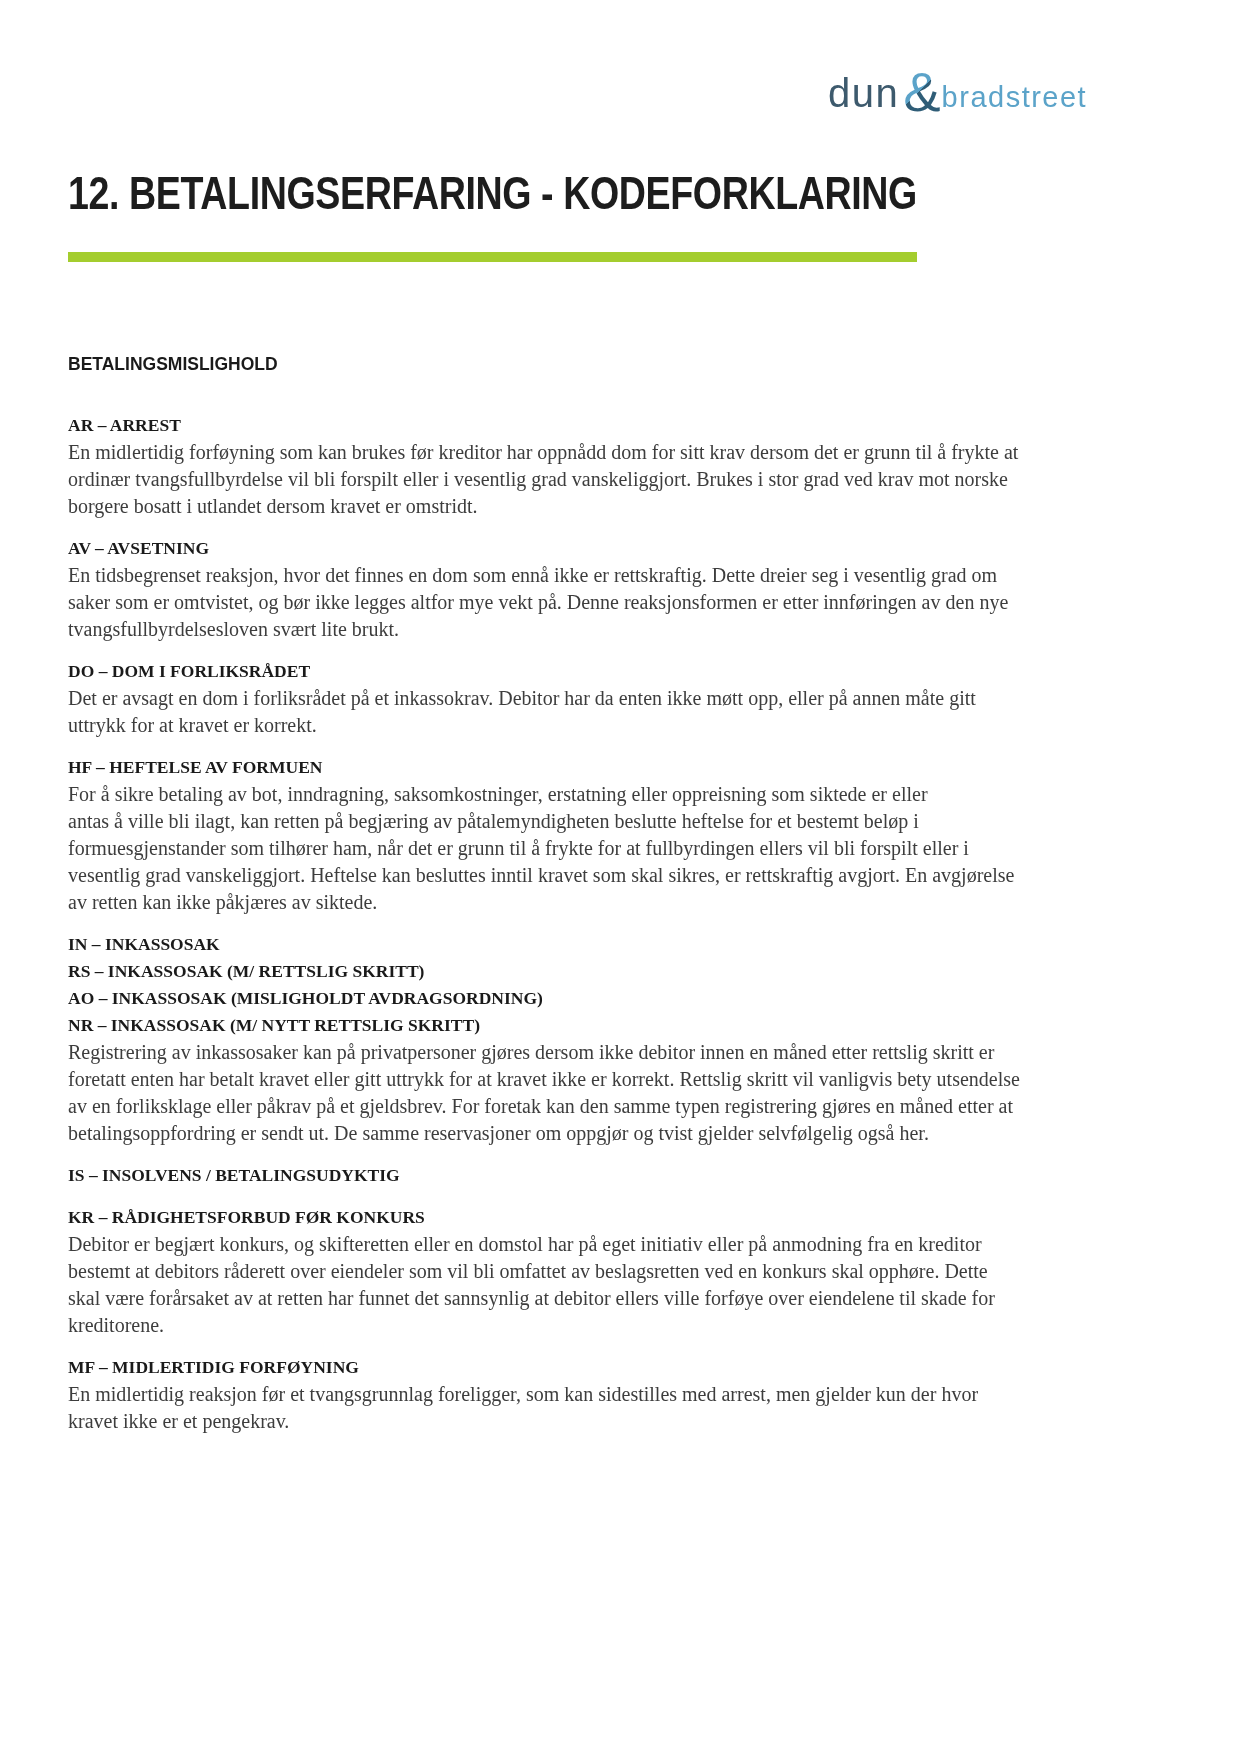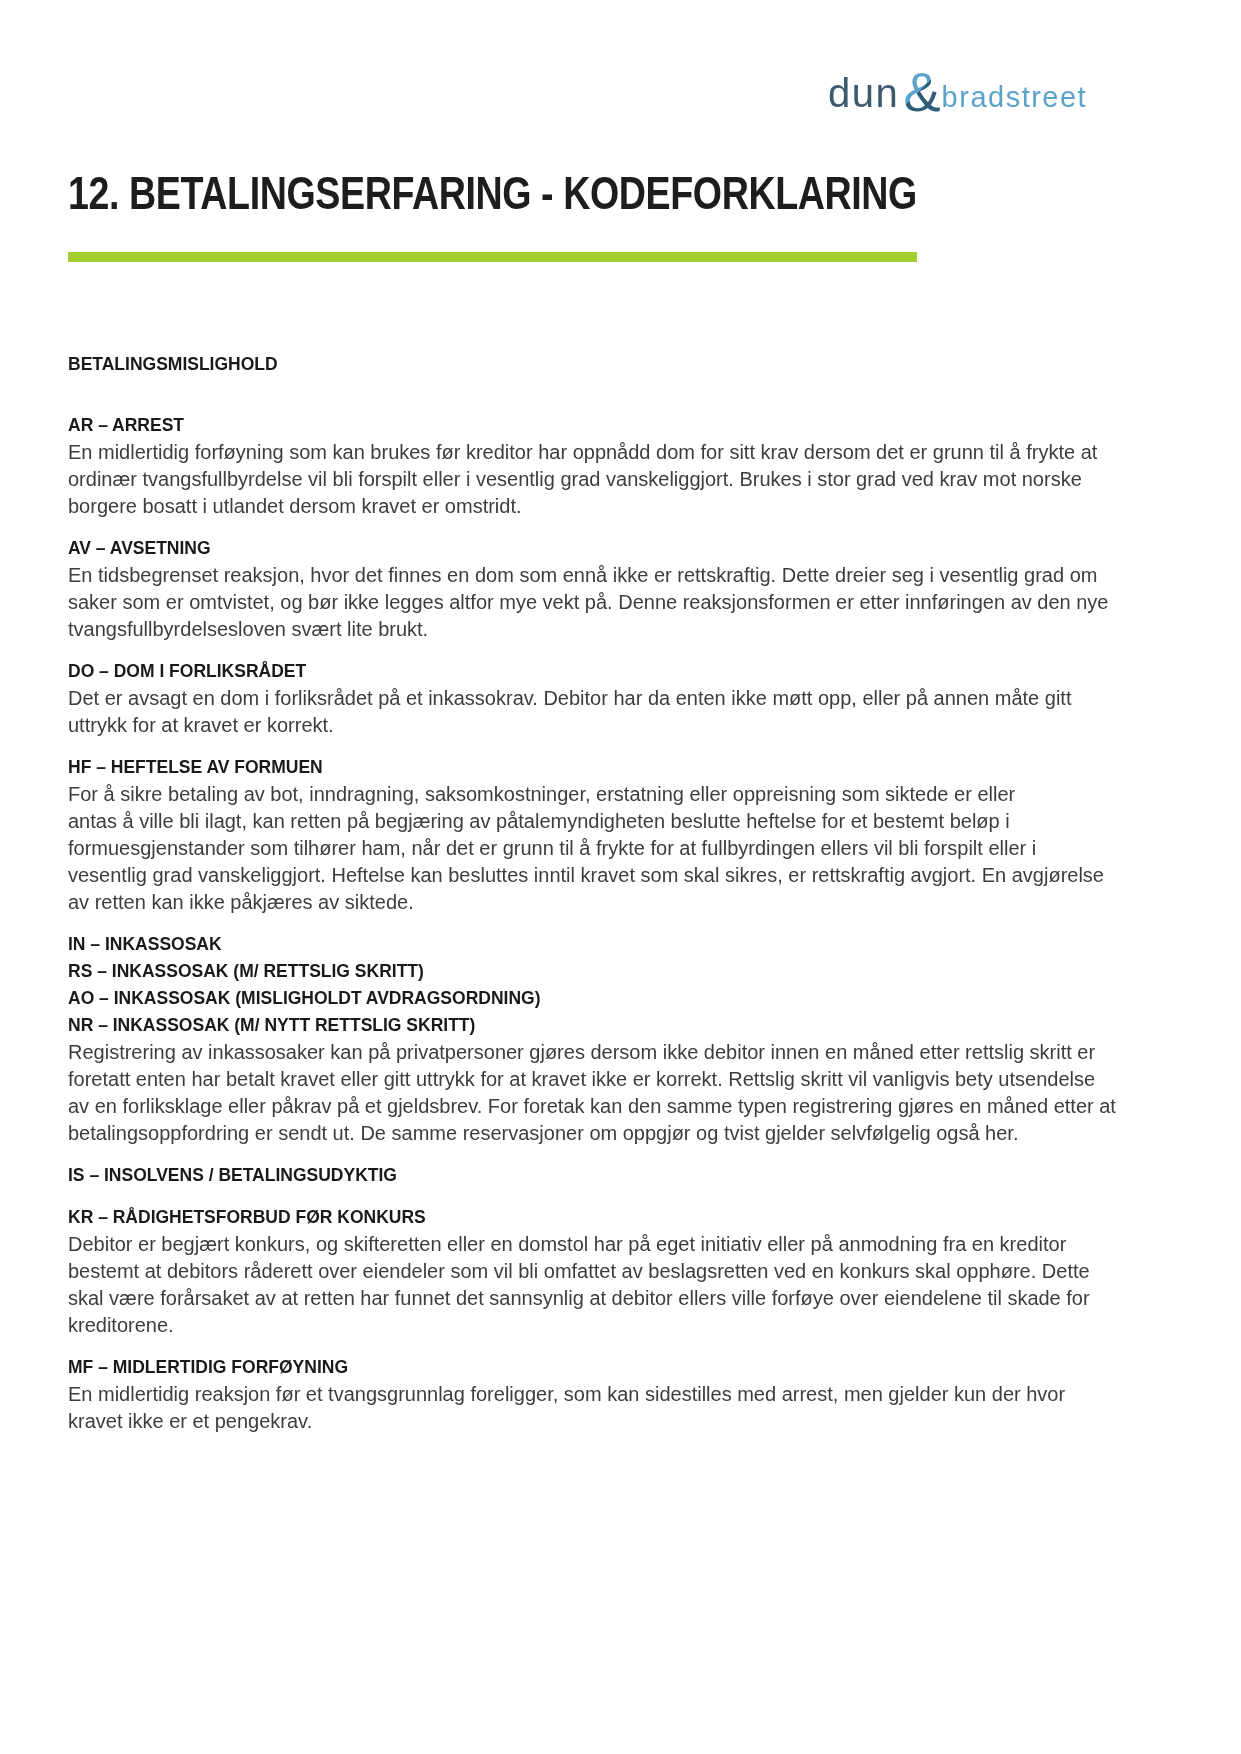--- a/index.html
+++ b/index.html
@@ -79,21 +79,21 @@
     left:68px; top:351px;
     width:1010px;
   }
   .section-header {
     font-size:17.5px;
     font-weight:bold;
     color:#1a1a1a;
     line-height:27px;
     margin-bottom:34px;
   }
-  .entry { margin-bottom:15px; }
+  .entry { margin-bottom:15px;font-family:Liberation Serif, serif; }
   .entry-heading {
     font-size:17.5px;
     font-weight:bold;
     color:#1a1a1a;
     line-height:27px;
     white-space:pre;
   }
   .entry-body {
     font-size:20px;
     color:#3d3d3d;

